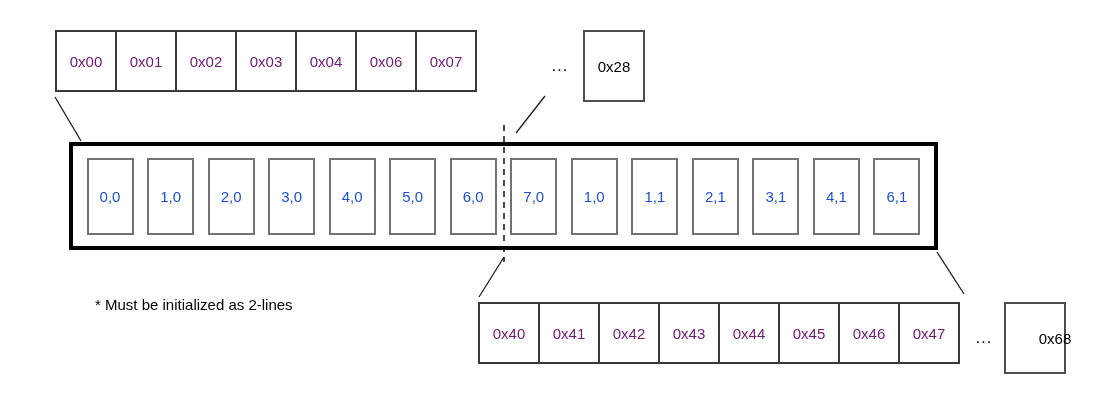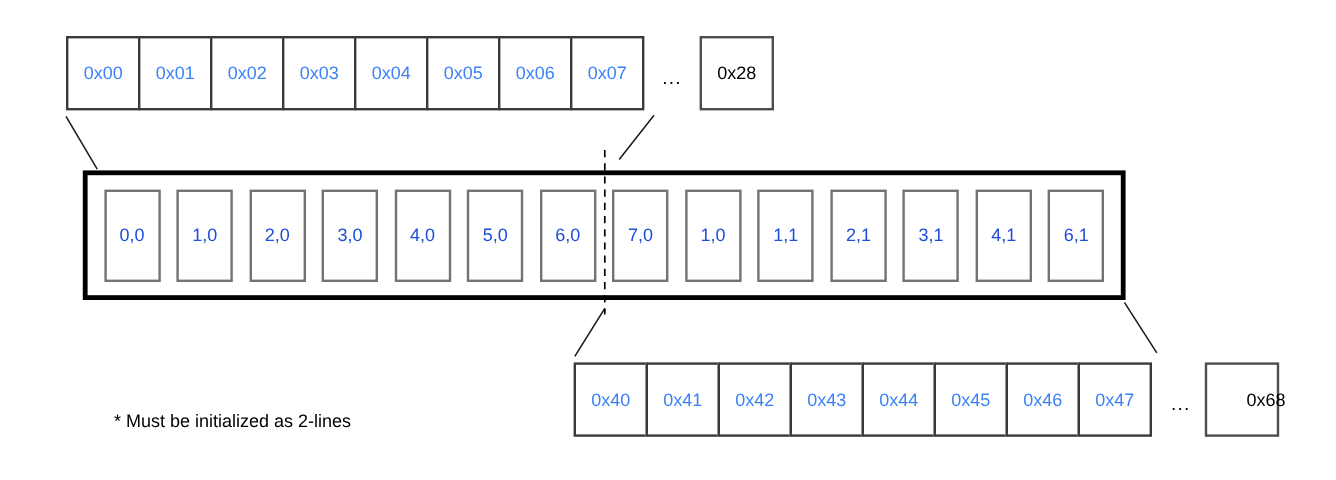--- a/index.html
+++ b/index.html
@@ -23,28 +23,28 @@
   .addr-cell {
     box-sizing: border-box;
     width: 62px;
     height: 62px;
     border: 2px solid #3a3a3a;
     background: #ffffff;
     display: flex;
     align-items: center;
     justify-content: center;
     font-size: 15px;
-    color: #3b82f6;
+    color: #701a75;
   }
   .addr-cell + .addr-cell { margin-left: -2px; }
   .tail-cell {
     position: absolute;
     box-sizing: border-box;
     width: 62px;
-    height: 62px;
+    height: 72px;
     border: 2px solid #4d4d4d;
     background: #ffffff;
     display: flex;
     align-items: center;
     justify-content: center;
     font-size: 15px;
     color: #000000;
   }
   .ellipsis {
     position: absolute;
@@ -85,41 +85,39 @@
     font-size: 15px;
     color: #1d4ed8;
   }
   .note {
     position: absolute;
     left: 95px;
     top: 296px;
     font-size: 15px;
     color: #000000;
     white-space: nowrap;
-    margin-top: 47px;
   }
   .overlay {
     position: absolute;
     left: 0;
     top: 0;
     pointer-events: none;
   }
 </style>
 </head>
 <body>
 
 <div class="canvas">
 
   <div class="addr-row" style="left:55px; top:30px;">
     <div class="addr-cell">0x00</div>
     <div class="addr-cell">0x01</div>
     <div class="addr-cell">0x02</div>
     <div class="addr-cell">0x03</div>
     <div class="addr-cell">0x04</div>
-    <div class="addr-cell">0x05</div>
     <div class="addr-cell">0x06</div>
     <div class="addr-cell">0x07</div>
   </div>
   <div class="ellipsis" style="left:539px; top:30px;">...</div>
   <div class="tail-cell" style="left:583px; top:30px;">0x28</div>
 
   <div class="cache-line">
     <div class="cache-cell">0,0</div>
     <div class="cache-cell">1,0</div>
     <div class="cache-cell">2,0</div>

